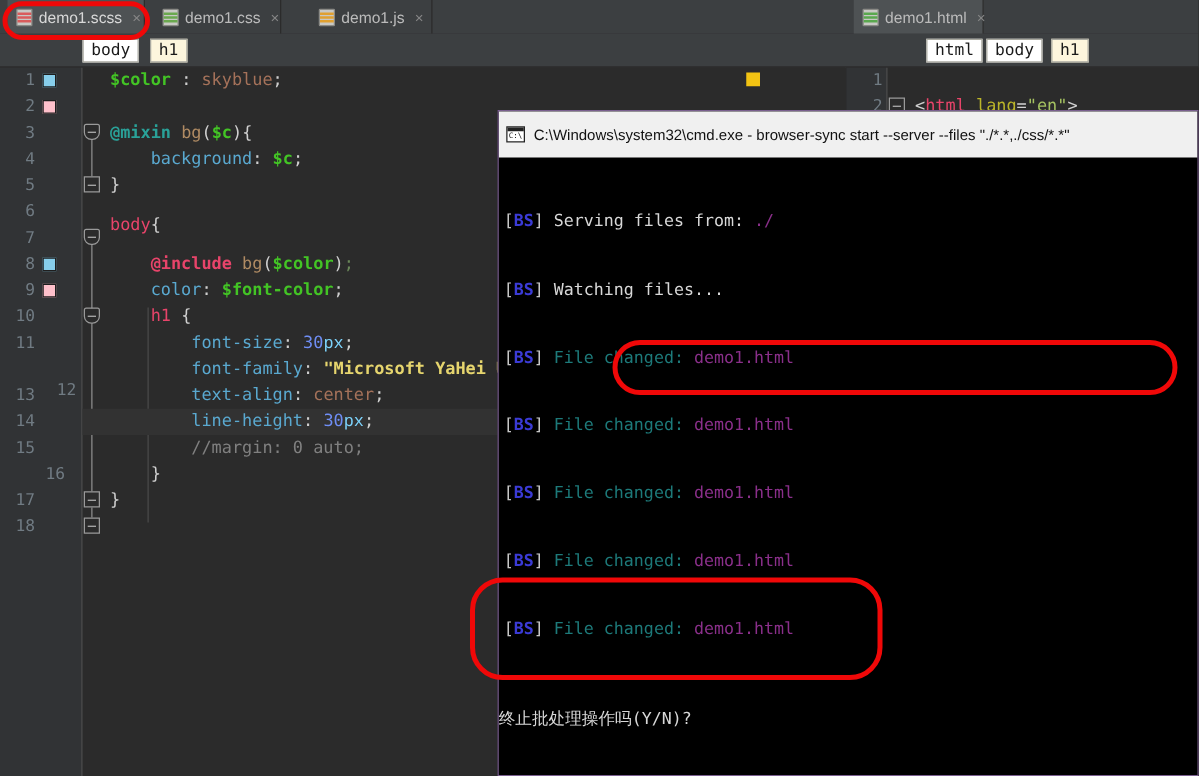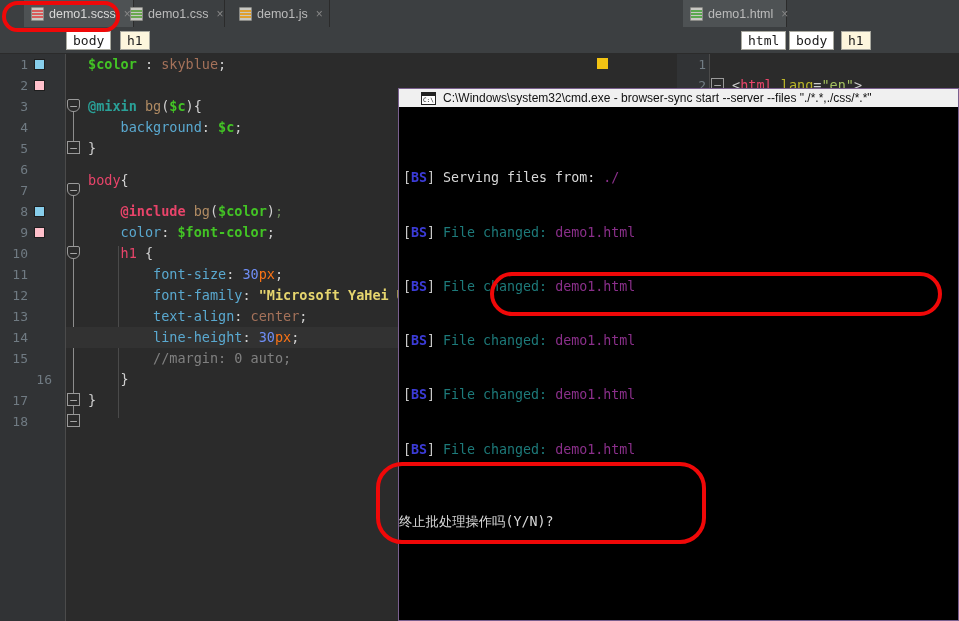--- a/index.html
+++ b/index.html
@@ -88,41 +88,41 @@
   }
   .foldmark.open { border-radius:2px 2px 6px 6px; }
   .foldline { position:absolute; left:7px; width:1px; background:#8d8d8d; }
   .indentguide { position:absolute; width:1px; background:#4a4a4a; }            
   .var{ color:#43c425; font-weight:bold; }
   .at { color:#bbb529; }
   .prop2 { color:#5aa9d0; }
   .val { color:#a5c261; }
   .str { color:#e6d56e; font-weight:bold; }
   .num { color:#6f8ef5; }
-  .px  { color:#f97316; }
+  .px  { color:#7dd3fc;font-family:Liberation Mono, monospace; }
   .sel { color:#e8446a; }
   .cmt { color:#808080; }
   .punc{ color:#d0d0d0; }
   .mix { color:#2aa198; font-weight:bold; }
   .inc { color:#e8446a; font-weight:bold; }
   .fn  { color:#b08b63; }
   .dt  { color:#e8e2b7; }
   .tag { color:#e8446a; }
   .gr  { color:#6a8759; }
 
   .warnmark { position:absolute; width:11px; height:11px; background:#f2c313; }
 
   
   #cmd {
     position:absolute; left:398px; top:88px; width:561px; height:533px;
     background:#000000; border:1px solid #7a5f8f; overflow:hidden;
   }
   .cmdtitle {
-    position:absolute; left:0; top:0; right:0; height:18px;
-    background:#f0f0f0; display:flex; align-items:center; gap:7px; padding-left:22px;
+    position:absolute; left:0; top:0; right:0; height:37px;
+    background:#f0f0f0; display:flex; align-items:center; gap:7px; padding-left:6px;
     font-size:12px; color:#111; white-space:nowrap;
   }
   .cmdicon {
     width:15px; height:13px; background:#fff; border:1px solid #222;
     position:relative; flex:0 0 auto;
   }
   .cmdicon::before {
     content:""; position:absolute; left:0; right:0; top:0; height:3px; background:#222;
   }
   .cmdicon::after {
@@ -147,21 +147,21 @@
   #ann-tab  { left:2px;   top:1px;   width:118px; height:31px; border-radius:18px; }
   #ann-cmd  { left:490px; top:272px; width:452px; height:44px; border-radius:24px; }
   #ann-files{ left:376px; top:462px; width:330px; height:82px; border-radius:26px; }
 </style>
 </head>
 <body>
 
 <div id="root">
 
   <div class="tabbar">
-    <div class="tab active" style="left:6px;width:110px;margin-left:18px;">
+    <div class="tab active" style="left:6px;width:110px;">
       <span class="ficon">
         <span class="sheet"></span>
         <span class="band b1" style="background:#d95c5c"></span>
         <span class="band b2" style="background:#d95c5c"></span>
         <span class="band b3" style="background:#d95c5c"></span>
       </span>
       <span>demo1.scss</span>
       <span class="closex">×</span>
     </div>
 
@@ -169,21 +169,21 @@
       <span class="ficon">
         <span class="sheet"></span>
         <span class="band b1" style="background:#6aa84f"></span>
         <span class="band b2" style="background:#6aa84f"></span>
         <span class="band b3" style="background:#6aa84f"></span>
       </span>
       <span>demo1.css</span>
       <span class="closex">×</span>
     </div>
 
-    <div class="tab" style="left:232px;width:98px;">
+    <div class="tab" style="left:248px;width:98px;">
       <span class="ficon">
         <span class="sheet"></span>
         <span class="band b1" style="background:#e0a030"></span>
         <span class="band b2" style="background:#e0a030"></span>
         <span class="band b3" style="background:#e0a030"></span>
       </span>
       <span>demo1.js</span>
       <span class="closex">×</span>
     </div>
 
@@ -240,21 +240,21 @@
       <div class="lnrow" style="top:168px;">
         <span class="lnnum">9</span>
         <span class="swatch" style="background:#ffc0cb"></span>
       </div>
       <div class="lnrow" style="top:189px;">
           <span class="lnnum">10</span>
         </div>
       <div class="lnrow" style="top:210px;">
           <span class="lnnum">11</span>
         </div>
-      <div class="lnrow" style="top:231px;">
+      <div class="lnrow" style="top:248px;margin-left:33px;">
           <span class="lnnum">12</span>
         </div>
       <div class="lnrow" style="top:252px;">
           <span class="lnnum">13</span>
         </div>
       <div class="lnrow" style="top:273px;">
           <span class="lnnum">14</span>
         </div>
       <div class="lnrow" style="top:294px;">
           <span class="lnnum">15</span>
@@ -324,20 +324,21 @@
   </div>
 
   <div id="cmd">
     <div class="cmdtitle">
       <span class="cmdicon"></span>
       <span>C:\Windows\system32\cmd.exe - browser-sync  start --server --files "./*.*,./css/*.*"</span>
     </div>
     <div class="cmdbody">
 
       <div class="cl"><span class="brk">[</span><span class="bs">BS</span><span class="brk">] </span><span class="wht">Serving files from: </span><span class="mg">./</span></div>
+      <div class="cl"><span class="brk">[</span><span class="bs">BS</span><span class="brk">] </span><span class="wht">Watching files...</span></div>
       <div class="cl"><span class="brk">[</span><span class="bs">BS</span><span class="brk">] </span><span class="cy">File changed: </span><span class="mg">demo1.html</span></div>
       <div class="cl"><span class="brk">[</span><span class="bs">BS</span><span class="brk">] </span><span class="cy">File changed: </span><span class="mg">demo1.html</span></div>
       <div class="cl"><span class="brk">[</span><span class="bs">BS</span><span class="brk">] </span><span class="cy">File changed: </span><span class="mg">demo1.html</span></div>
       <div class="cl"><span class="brk">[</span><span class="bs">BS</span><span class="brk">] </span><span class="cy">File changed: </span><span class="mg">demo1.html</span></div>
       <div class="cl"><span class="brk">[</span><span class="bs">BS</span><span class="brk">] </span><span class="cy">File changed: </span><span class="mg">demo1.html</span></div>
 
       <div class="cl" style="margin-left:-4px;"><span class="wht">终止批处理操作吗(Y/N)?</span></div>
       
 
       

